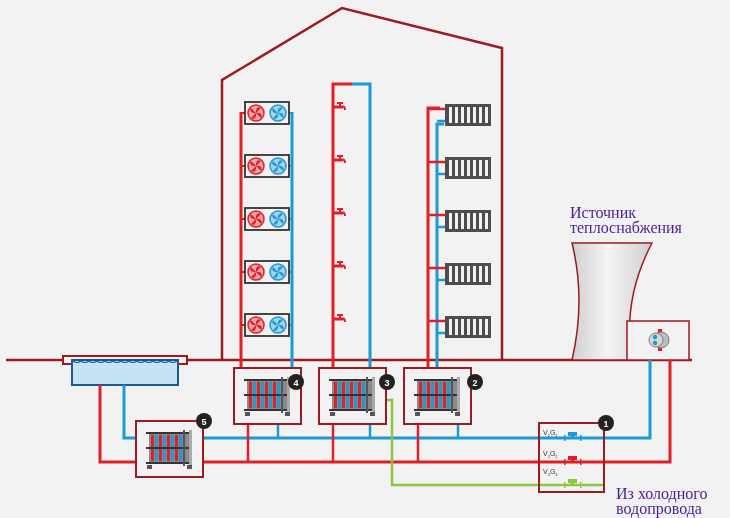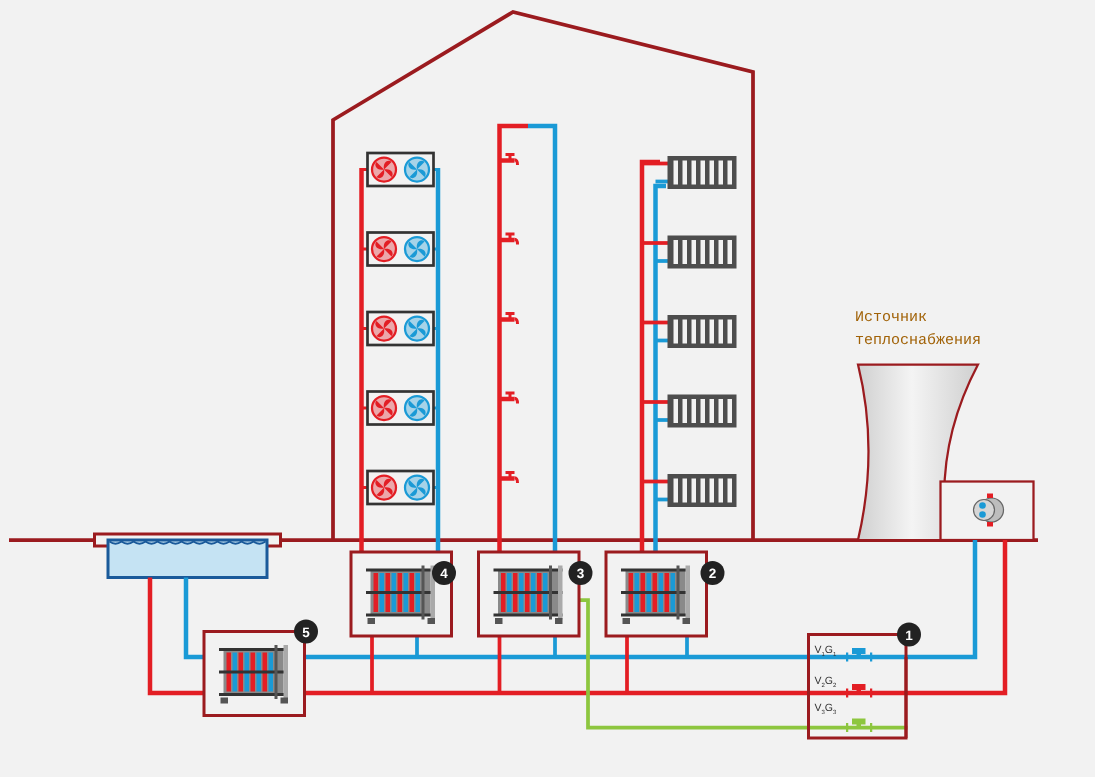--- a/index.html
+++ b/index.html
@@ -1,18 +1,18 @@
 <!DOCTYPE html>
 <html><head>
 <meta charset="utf-8">
 <style>
   html,body{margin:0;padding:0;background:#f2f2f2;}
   #stage{position:relative;width:730px;height:518px;overflow:hidden;background:#f2f2f2;font-family:"Liberation Sans",sans-serif;}
   svg{position:absolute;left:0;top:0;}
-  .lbl{position:absolute;font-size:10px;color:#a16207;line-height:15px;font-family:Liberation Mono, monospace;}
+  .lbl{position:absolute;font-size:16px;color:#4c1d95;line-height:15px;font-family:Liberation Serif, serif;}
   .badge-txt{font-family:"Liberation Sans",sans-serif;font-weight:bold;font-size:9px;fill:#fff;}
   .vg{font-family:"Liberation Sans",sans-serif;font-size:7px;fill:#333;}
 </style>
 </head>
 <body>
 
 <div id="stage">
 <svg width="730" height="518" viewBox="0 0 730 518">
   <defs>
     <linearGradient id="towerGrad" x1="0" x2="1" y1="0" y2="0">
@@ -228,13 +228,17 @@
   <g>
         <circle cx="204" cy="421" r="8" fill="#222"></circle>
         <text class="badge-txt" x="204" y="424.5" text-anchor="middle">5</text>
       </g>
 </svg>
 
 <div class="lbl" style="left:570px;top:205px;">
   <div>Источник</div>
   <div>теплоснабжения</div>
 </div>
+<div class="lbl" style="left:616px;top:486px;">
+  <div>Из холодного</div>
+  <div>водопровода</div>
 </div>
+</div>
 
 </body></html>

